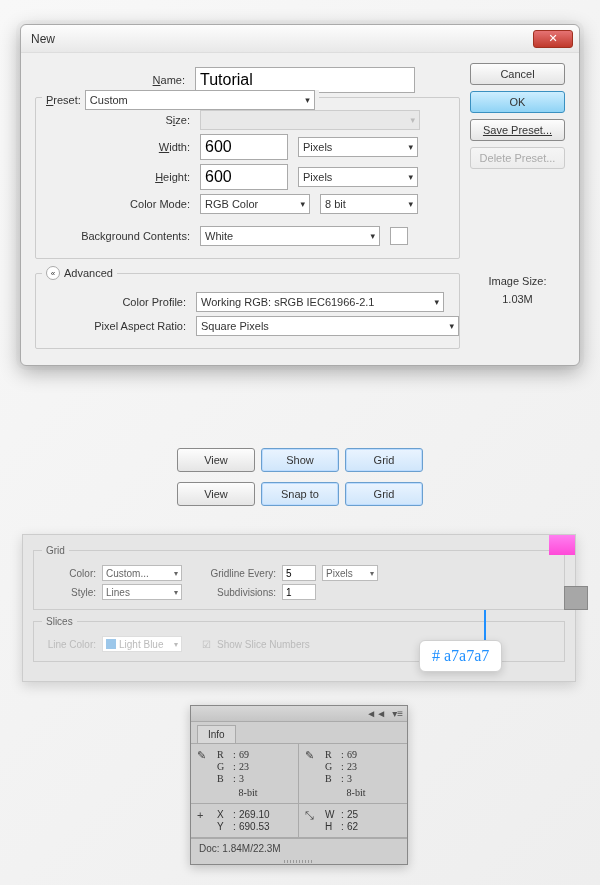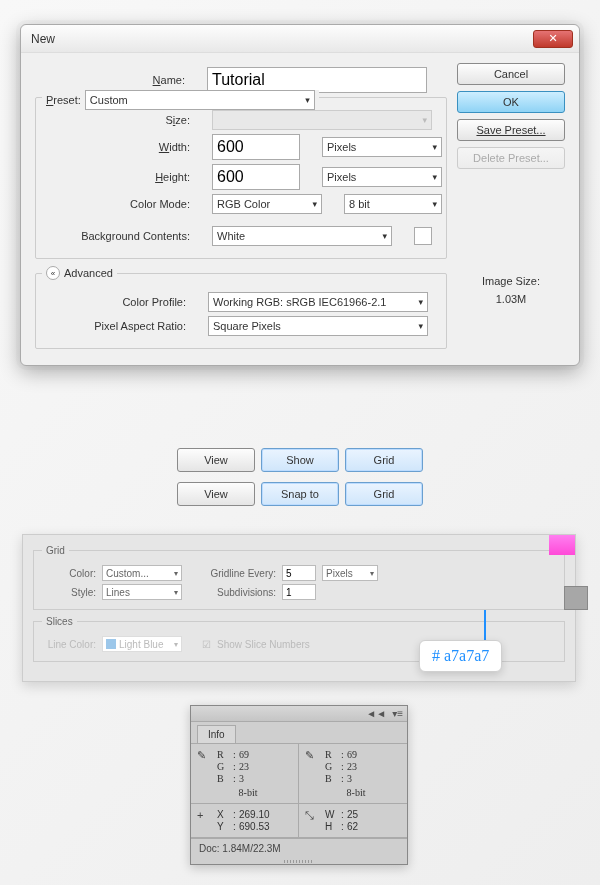--- a/index.html
+++ b/index.html
@@ -7,38 +7,38 @@
 
 
 .dialog { position: absolute; left: 20px; top: 24px; width: 560px; background: #f0f0f0; border: 1px solid #aaa; border-radius: 6px; box-shadow: 0 6px 20px rgba(0,0,0,0.3), 0 0 0 4px rgba(0,0,0,0.02); }
 .titlebar { height: 28px; background: linear-gradient(#fdfdfd, #e8e8e8); border-radius: 6px 6px 0 0; display: flex; align-items: center; padding: 0 6px 0 10px; border-bottom: 1px solid #ddd; }
 .titlebar .title { font-size: 12px; }
 .titlebar .spacer { flex: 1; }
 .close-btn { width: 40px; height: 18px; background: linear-gradient(#e57373,#c0392b); border: 1px solid #a03020; border-radius: 3px; color: #fff; display: flex; align-items: center; justify-content: center; font-size: 11px; cursor: pointer; }
 .dlg-body { padding: 10px 14px 16px 14px; display: flex; gap: 10px; }
 .dlg-main { flex: 1; }
 .dlg-side { width: 130px; display: flex; flex-direction: column; gap: 6px; align-items: stretch; }
-.row { display: flex; align-items: center; margin: 4px 0; gap: 22px; }
+.row { display: flex; align-items: center; margin: 4px 0; gap: 10px; }
 .row .lbl { width: 150px; text-align: right; }
 .row .lbl u { text-decoration: underline; }
 .txt { height: 20px; border: 1px solid #aaa; background: #fff; padding: 12px 4px; font-size: 16px; }
 .sel { height: 20px; border: 1px solid #aaa; background: #fff; padding: 0 4px; font-size: 11px; position: relative; display: flex; align-items: center; cursor: pointer; }
 .sel::after { content: "▾"; position: absolute; right: 4px; font-size: 9px; color: #333; }
 .sel.disabled { background: #e8e8e8; color: #aaa; border-color: #ccc; }
 .sel.disabled::after { color: #bbb; }
 .w-name { width: 220px; }
 .w-preset { width: 230px; }
 .w-size { width: 220px; }
 .w-num { width: 88px; }
 .w-unit { width: 120px; }
 .w-mode { width: 110px; }
 .w-bit { width: 98px; }
 .w-bg { width: 180px; }
-.w-prof { width: 220px; }
-.w-par { width: 220px; }
+.w-prof { width: 248px; }
+.w-par { width: 263px; }
 .chk { width: 18px; height: 18px; border: 1px solid #aaa; background: #fff; }
 .fs { border: 1px solid #ccc; border-radius: 2px; margin-top: 6px; padding: 8px 0 8px 0; position: relative; }
 .fs .legend { position: absolute; top: -8px; left: 6px; background: #f0f0f0; padding: 0 4px; display: flex; align-items: center; gap: 4px; }
 .adv-btn { width: 14px; height: 14px; border: 1px solid #aaa; border-radius: 50%; background: #fff; display: flex; align-items: center; justify-content: center; font-size: 8px; cursor: pointer; }
 .btn { height: 22px; border: 1px solid #8a8a8a; background: linear-gradient(#fdfdfd,#e5e5e5); border-radius: 3px; font-size: 11px; cursor: pointer; display: flex; align-items: center; justify-content: center; }
 .btn.primary { background: linear-gradient(#cdeeff,#8fd3f5); border-color: #3a90c0; }
 .btn.disabled { color: #aaa; border-color: #ccc; background: linear-gradient(#f5f5f5,#ececec); cursor: default; }
 .img-size { text-align: center; margin-top: 100px; }
 .img-size .lbl2 { margin-bottom: 6px; }
 

